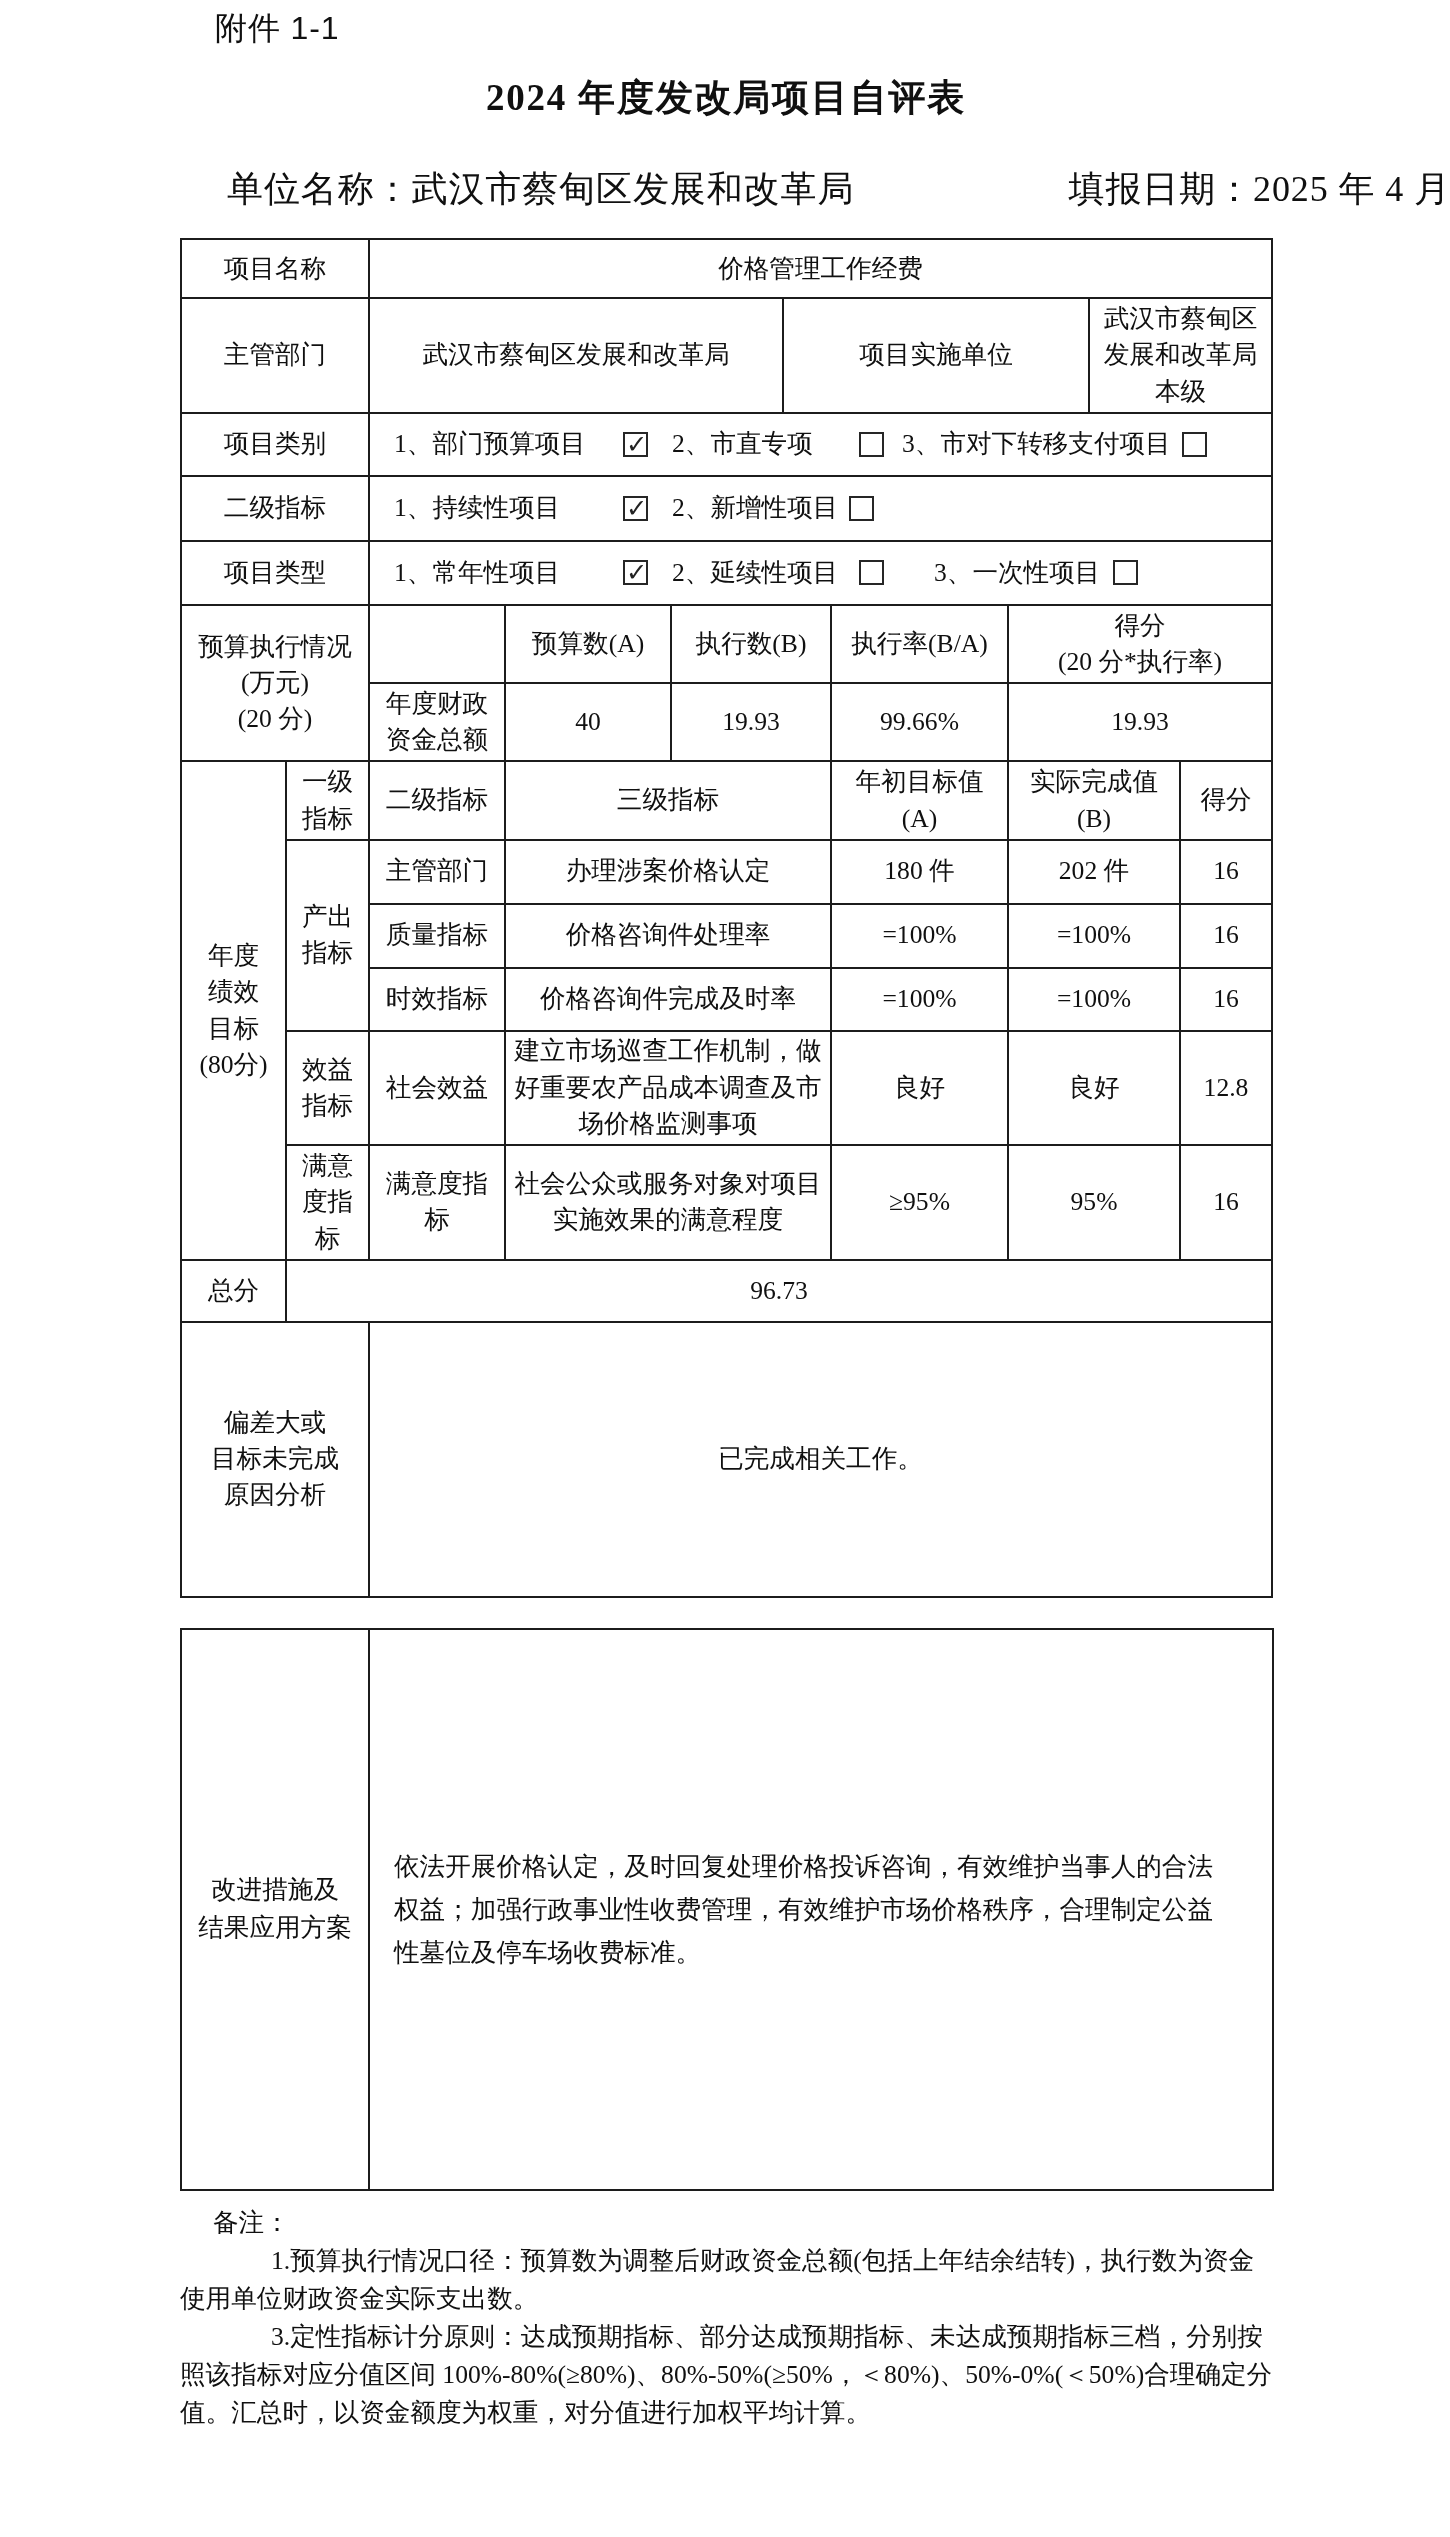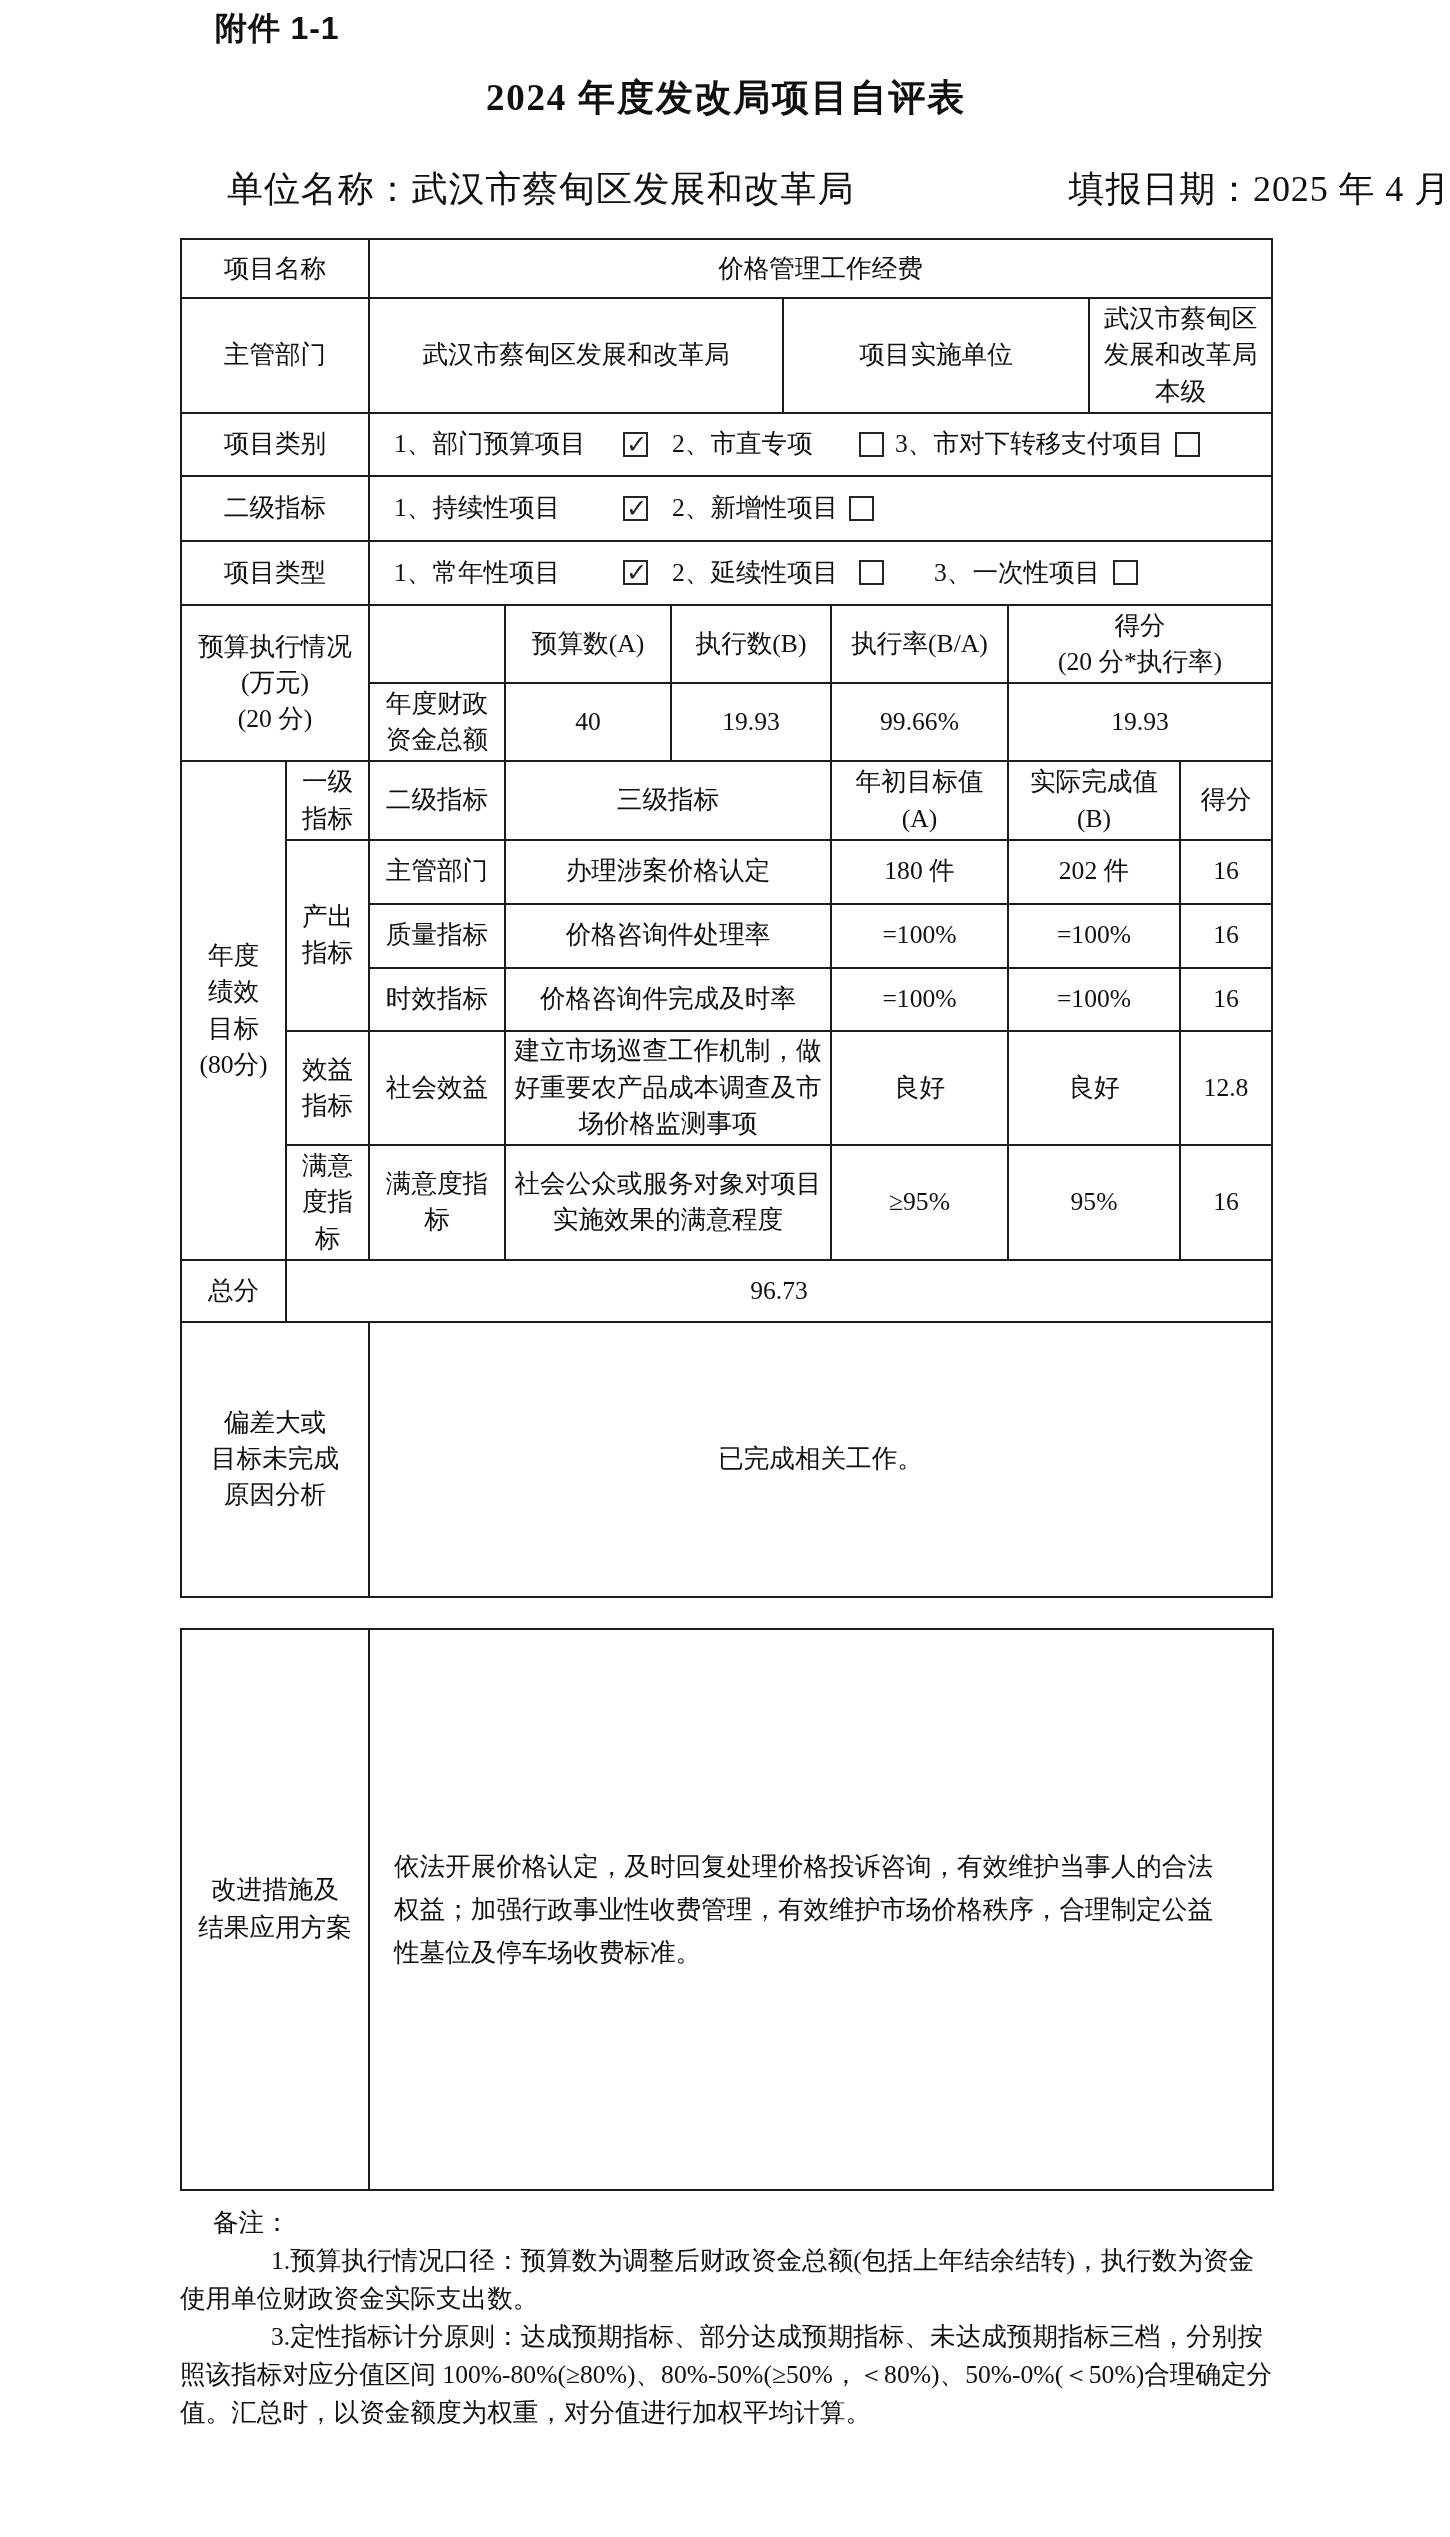--- a/index.html
+++ b/index.html
@@ -9,21 +9,21 @@
     height:2538px;
     background:#ffffff;
     color:#101010;
     font-family:"Liberation Serif","DejaVu Serif",serif;
     overflow:hidden;
   }
   .attachment{
     padding-top:7.3px;
     margin-left:215px;
     font-family:"Liberation Sans","DejaVu Sans",sans-serif;
-    font-weight:700;
+    font-weight:400;
     font-size:32px;
     letter-spacing:0.9px;
   }
   .title{
     margin-top:22px;
     margin-left:180px;
     width:1092px;
     text-align:center;
     font-size:37px;
     font-weight:700;
@@ -59,21 +59,21 @@
   td.left{ text-align:left; padding-left:24px; }
   td.pad10{ padding-left:11px; }
   .prewrap{ white-space:pre-line; }
   .optcell{ text-align:left !important; padding-left:24px !important; }
   .optrow{ display:flex; align-items:center; }
   .opt{ display:inline-flex; align-items:center; }
   .opt-t{ display:inline-block; }
   .w250{ width:229px; }
   .w205{ width:187px; }
   .ml26{ margin-left:24px; }
-  .ml30{ margin-left:11px; }
+  .ml30{ margin-left:18px; }
   .ml55{ margin-left:50px; }
   .cb{
     position:relative;
     display:inline-block;
     width:21px; height:21px;
     border:2.7px solid #262626;
     box-sizing:content-box;
     flex:none;
   }
   .cbml12{ margin-left:11px; }

